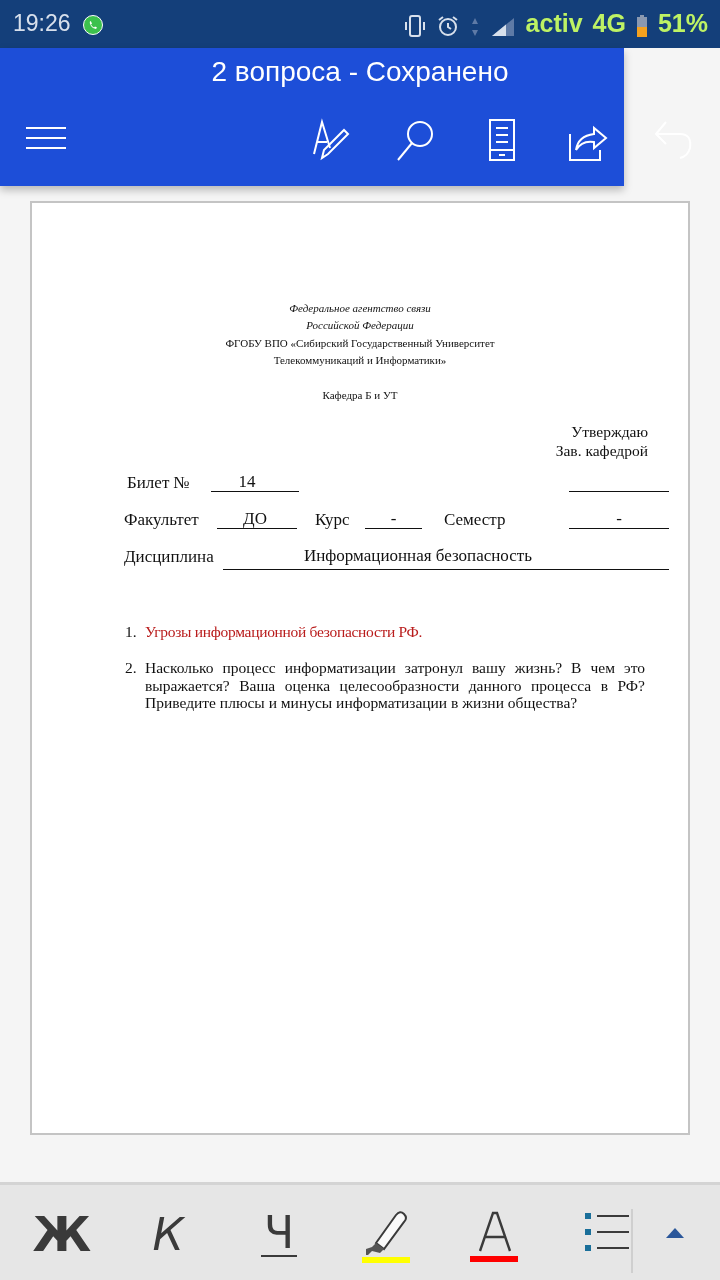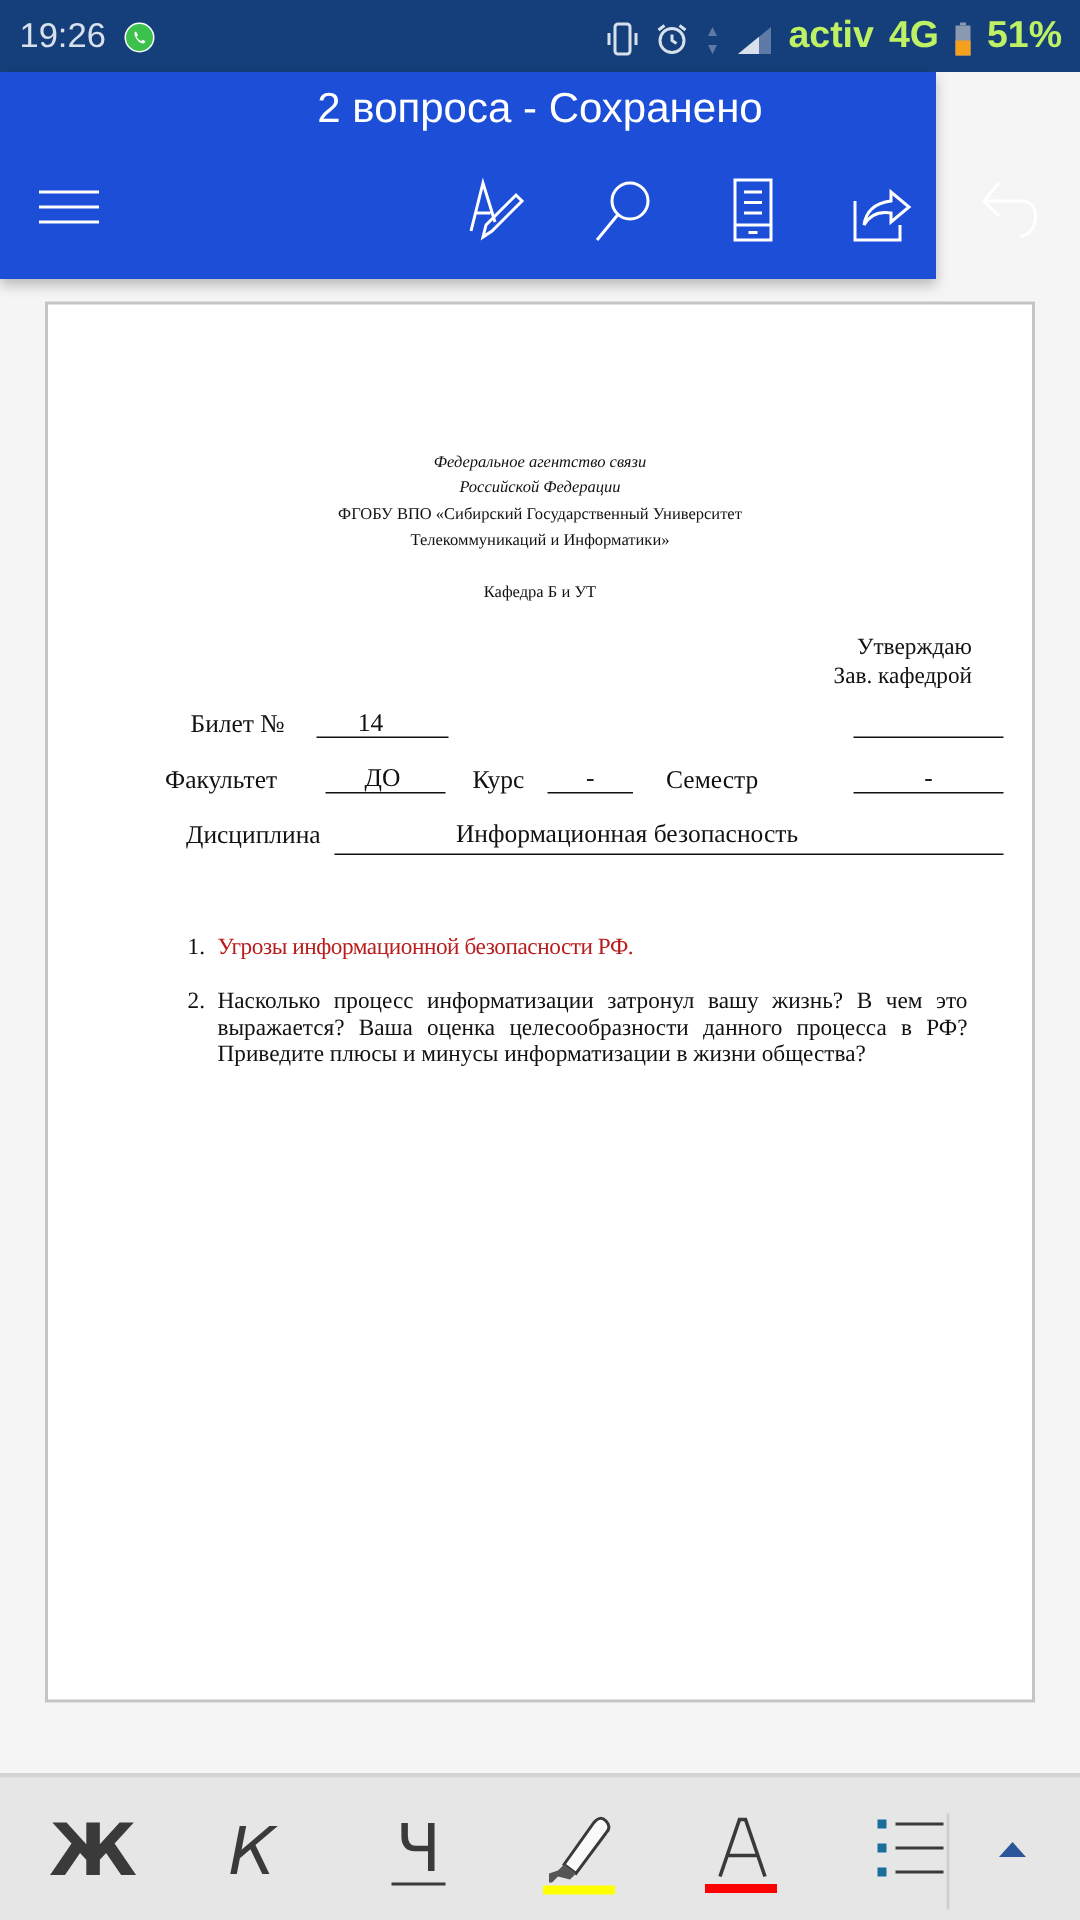--- a/index.html
+++ b/index.html
@@ -147,21 +147,21 @@
   <div class="r" style="top:219px;">Утверждаю</div>
   <div class="r" style="top:238px;">Зав. кафедрой</div>
 
   <div class="field-row" style="top:270px; left:0; width:656px; height:22px;">
     <span class="lbl" style="left:95px; top:0;">Билет №</span>
     <span class="uline" style="left:179px; width:88px; top:0;"><span style="position:relative; left:-8px;">14</span></span>
     <span class="uline" style="left:537px; width:100px; top:0;"></span>
   </div>
 
   <div class="field-row" style="top:307px; left:0; width:656px; height:22px;">
-    <span class="lbl" style="left:78px; top:0;">Факультет</span>
+    <span class="lbl" style="left:92px; top:0;">Факультет</span>
     <span class="uline" style="left:185px; width:80px; top:0;"><span style="position:relative; left:-2px;">ДО</span></span>
     <span class="lbl" style="left:283px; top:0;">Курс</span>
     <span class="uline" style="left:333px; width:57px; top:0;">-</span>
     <span class="lbl" style="left:412px; top:0;">Семестр</span>
     <span class="uline" style="left:537px; width:100px; top:0;">-</span>
   </div>
 
   <div class="field-row" style="top:344px; left:0; width:656px; height:24px;">
     <span class="lbl" style="left:92px; top:0;">Дисциплина</span>
     <span class="uline" style="left:191px; width:446px; top:0; height:22px;"><span style="position:relative; left:-28px;">Информационная безопасность</span></span>

